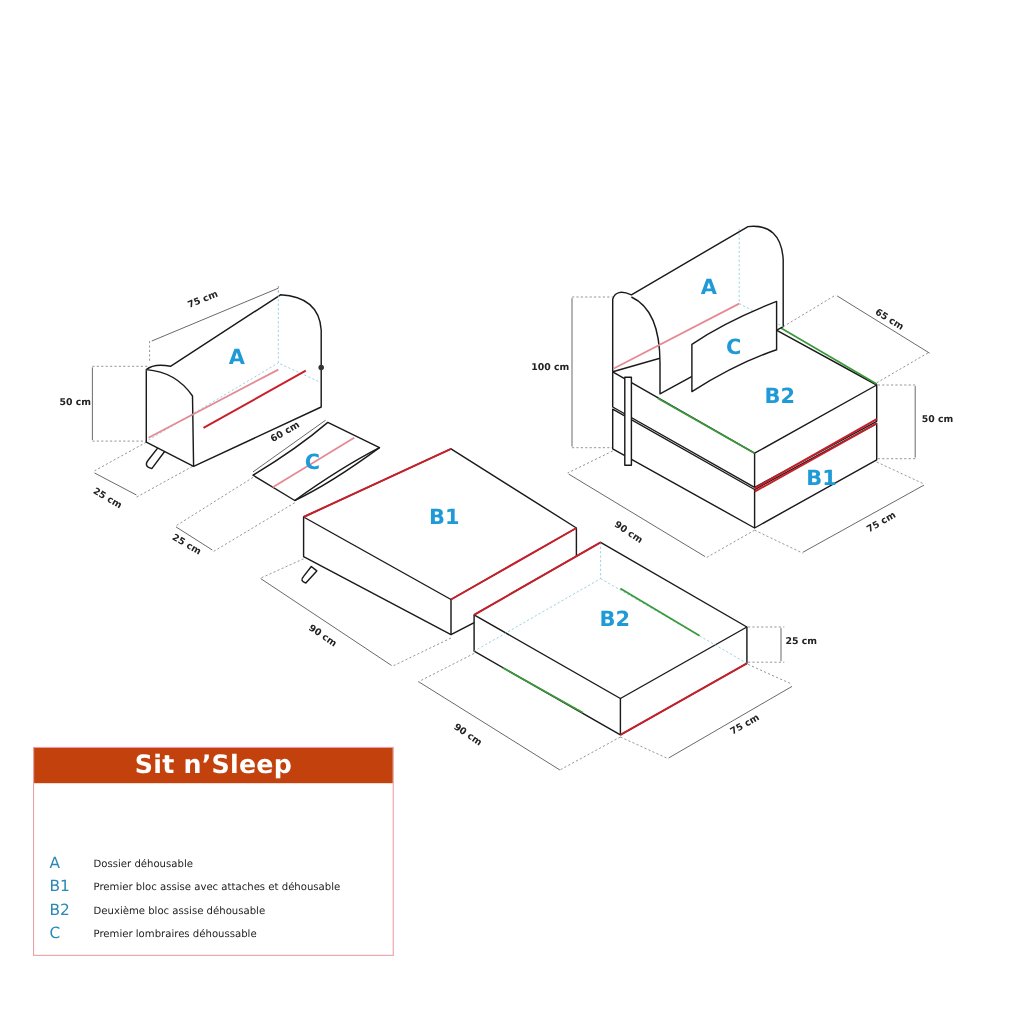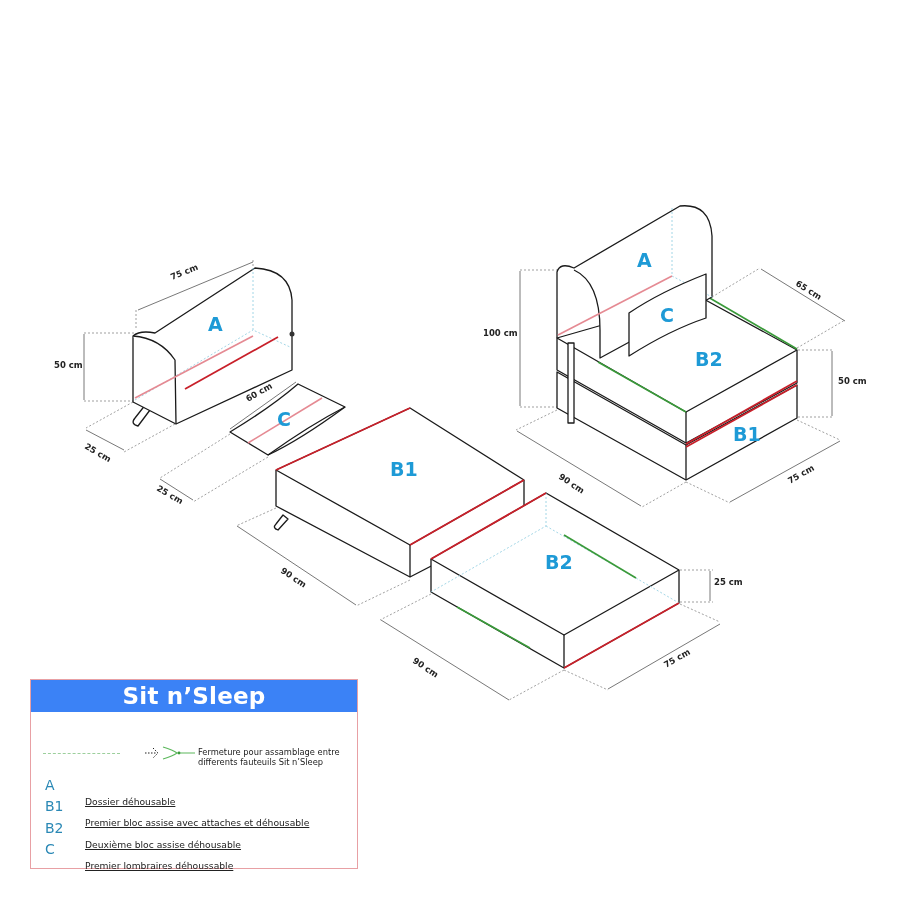--- a/index.html
+++ b/index.html
@@ -9,28 +9,28 @@
   .lbl{font-family:"DejaVu Sans",sans-serif;font-size:19px;font-weight:bold;fill:#1e9ad6;}
   .edge{stroke:#1a1a1a;stroke-width:1.3;fill:#fff;stroke-linejoin:round;}
   .hid{stroke:#8ccbe0;stroke-width:0.8;stroke-dasharray:2 2;fill:none;}
   .dl{stroke:#777;stroke-width:0.7;stroke-dasharray:2 2;fill:none;}
   .ar{stroke:#555;stroke-width:0.8;fill:none;}
   .red{stroke:#c8202a;stroke-width:1.8;fill:none;}
   .pink{stroke:#e58a93;stroke-width:1.6;fill:none;}
   .green{stroke:#3a9a3a;stroke-width:1.6;fill:none;}
 
   #legend{position:absolute;left:30px;top:679px;width:328px;height:190px;border:1px solid #e8a0a4;background:#fff;box-sizing:border-box;}
-  #legend .head{height:32px;background:#3b82f6;color:#fff;font-family:"DejaVu Sans",sans-serif;font-weight:bold;font-size:23px;text-align:center;line-height:32px;letter-spacing:0.2px;}
+  #legend .head{height:32px;background:#c2410c;color:#fff;font-family:"DejaVu Sans",sans-serif;font-weight:bold;font-size:23px;text-align:center;line-height:32px;letter-spacing:0.2px;}
   .zrow{position:absolute;left:12px;width:310px;height:20px;}
   .zrow .dash{position:absolute;left:0;top:7px;width:77px;border-top:1px dashed;}
   .zrow svg{position:absolute;left:100px;top:-2px;}
   .zrow .txt{position:absolute;left:155px;top:1px;font-size:8.3px;color:#222;line-height:10px;font-family:"DejaVu Sans",sans-serif;}
   .item{position:absolute;left:12px;height:18px;width:310px;}
   .item .code{position:absolute;left:2px;top:0;font-size:14px;color:#2a88b5;font-family:"DejaVu Sans",sans-serif;}
-  .item .desc{position:absolute;left:42px;top:19px;font-size:9.2px;color:#222;font-family:"DejaVu Sans",sans-serif;text-decoration:underline;}
+  .item .desc{position:absolute;left:42px;top:3px;font-size:9.2px;color:#222;font-family:"DejaVu Sans",sans-serif;}
 </style>
 </head>
 <body>
 
 <div id="stage">
 <svg id="diagram" width="919" height="919" viewBox="0 0 919 919">
 
   <g>
 
     <line class="dl" x1="136" y1="310" x2="136" y2="330"></line>
@@ -159,32 +159,20 @@
     <line class="dl" x1="797" y1="420" x2="840" y2="440"></line>
     <line class="ar" x1="730" y1="502" x2="840" y2="441"></line>
     <text class="dim" transform="translate(790,484) rotate(-30)">75 cm</text>
   </g>
 </svg>
 
 <div id="legend">
   <div class="head">Sit n’Sleep</div>
 
 
-  <div class="zrow" style="top:66px;height:26px;">
-    <div class="dash" style="border-color:#9ccf9c;"></div>
-    <svg width="52" height="18">
-      <path d="M2,9 H14 M10,4 L15,9 L10,14" stroke="#222" stroke-width="1" stroke-dasharray="1.5 1.5" fill="none"></path>
-      <path d="M20,3 Q30,6 34,9 Q30,12 20,15 M34,9 H52" stroke="#5cb85c" stroke-width="1.1" fill="none"></path>
-      <circle cx="36" cy="9" r="1.4" fill="#3a9a3a"></circle>
-    </svg>
-    <div class="txt">
-      <div>Fermeture pour assamblage entre</div>
-      <div>differents fauteuils Sit n’Sleep</div>
-    </div>
-  </div>
 
   <div class="item" style="top:97px;">
     <span class="code">A</span>
     <span class="desc">Dossier déhousable</span>
   </div>
   <div class="item" style="top:118px;">
     <span class="code">B1</span>
     <span class="desc">Premier bloc assise avec attaches et déhousable</span>
   </div>
   <div class="item" style="top:140px;">

